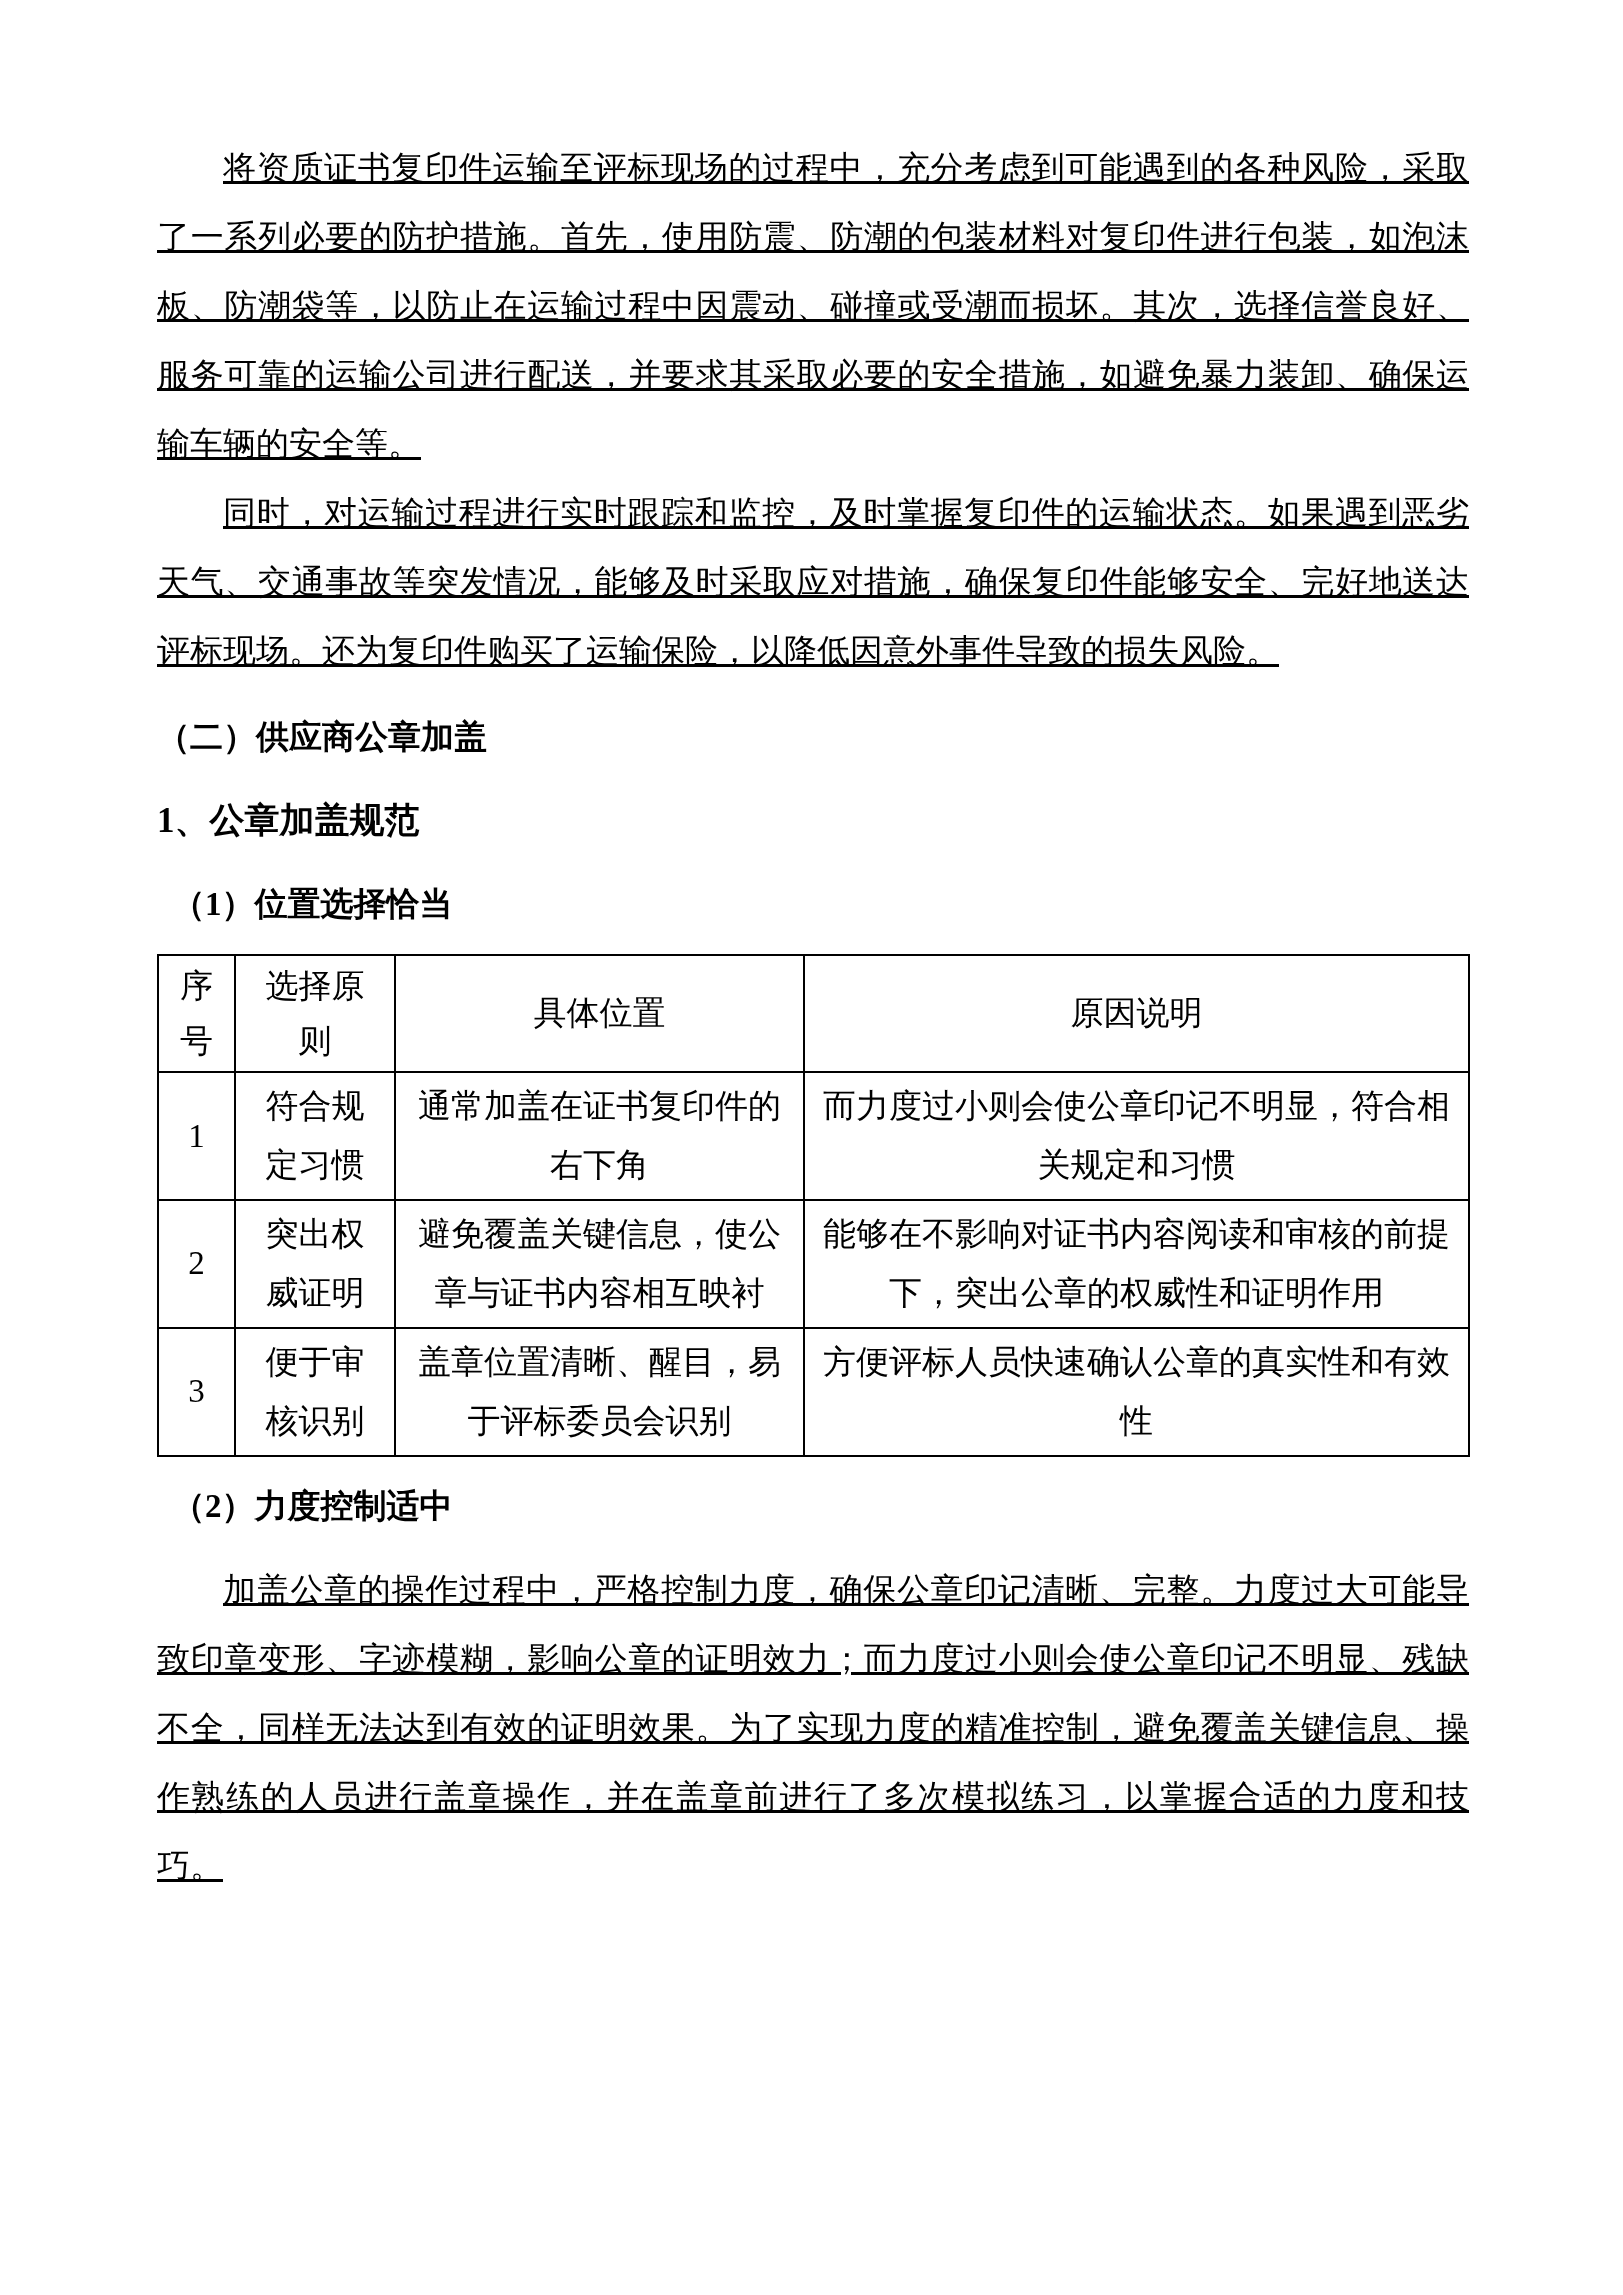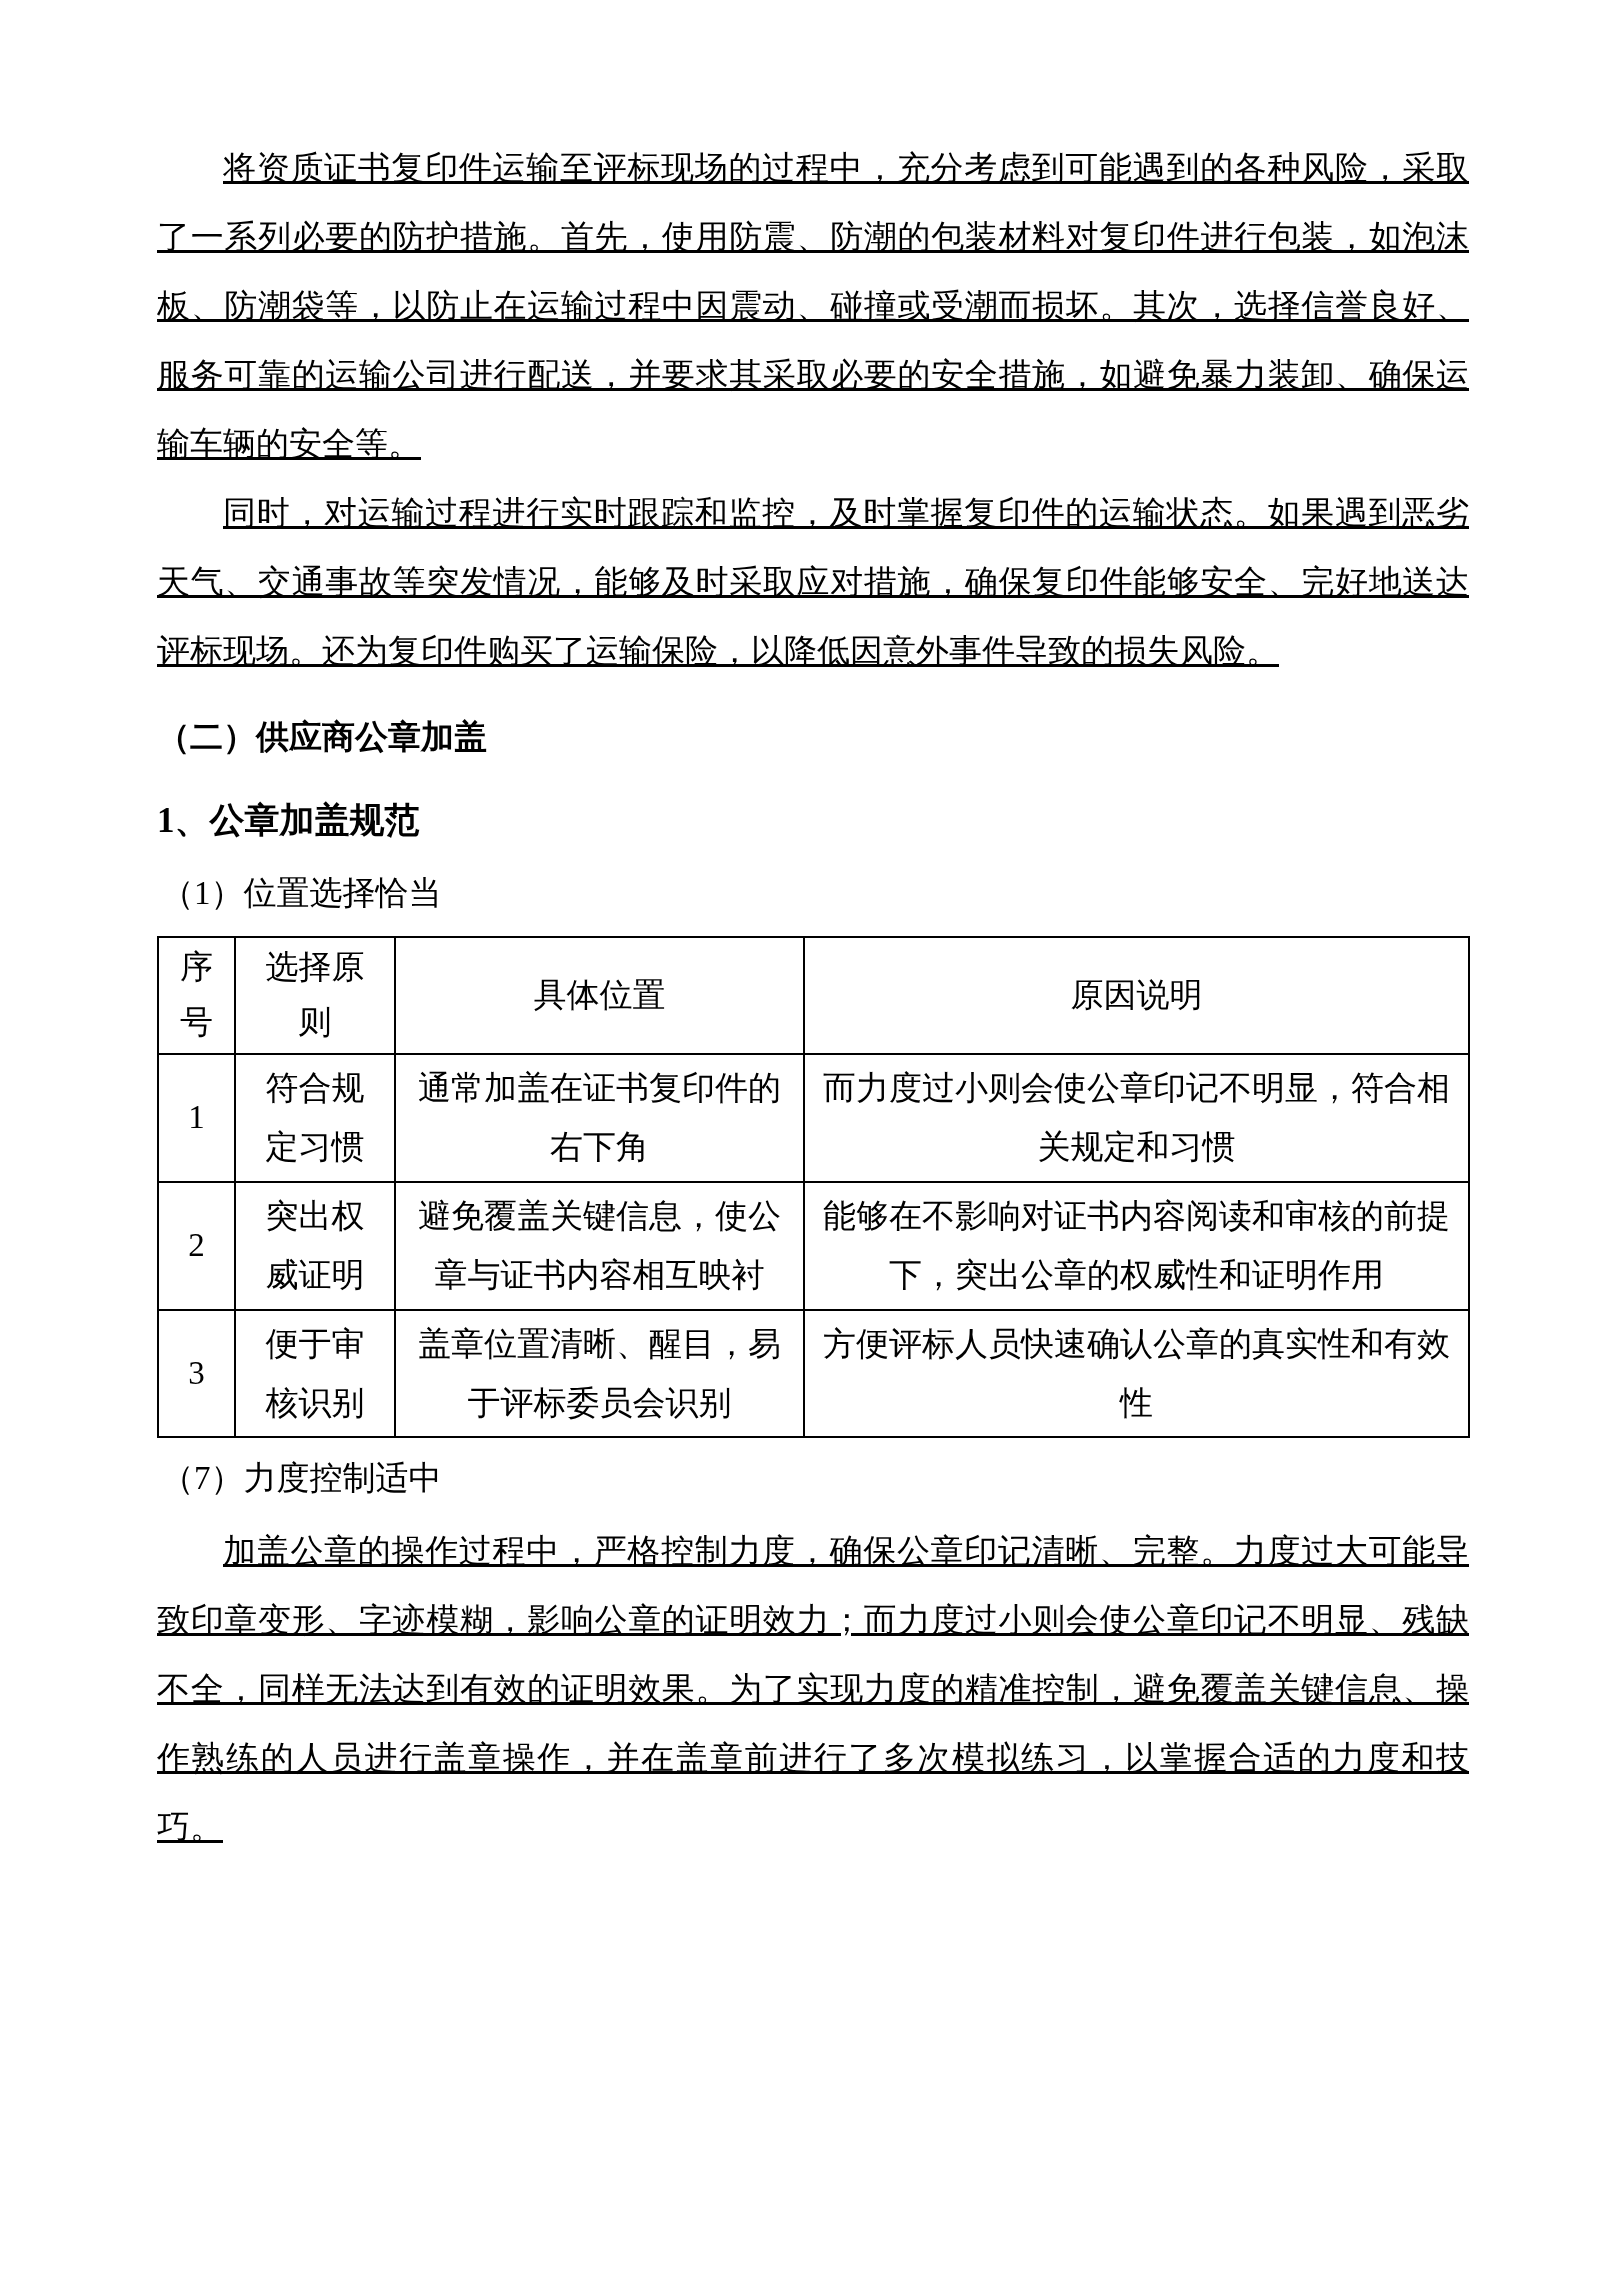--- a/index.html
+++ b/index.html
@@ -35,23 +35,23 @@
     font-weight: bold;
     line-height: 79px;
   }
   .heading-l3 {
     margin: 0;
     font-size: 35px;
     font-weight: bold;
     line-height: 69px;
   }
   .heading-l4 {
-    margin: 4px;
+    margin: 15px;
     font-size: 33px;
-    font-weight: normal;
+    font-weight: bold;
     line-height: 69px;
   }
   table.seal-table {
     border-collapse: collapse;
     table-layout: fixed;
     width: 1312px;
     margin: 7.9px 0 5.2px 0;
     font-size: 33px;
     border-radius: 20px;
   }
@@ -130,18 +130,18 @@
       <tr>
         <td class="cell-index">3</td>
         <td class="cell-principle">便于审核识别</td>
         <td>盖章位置清晰、醒目，易于评标委员会识别</td>
         <td>方便评标人员快速确认公章的真实性和有效性</td>
       </tr>
     </tbody>
   </table>
 
 
-  <h4 class="heading-l4">（7）力度控制适中</h4>
+  <h4 class="heading-l4">（2）力度控制适中</h4>
 
   <p class="body-para">加盖公章的操作过程中，严格控制力度，确保公章印记清晰、完整。力度过大可能导致印章变形、字迹模糊，影响公章的证明效力；而力度过小则会使公章印记不明显、残缺不全，同样无法达到有效的证明效果。为了实现力度的精准控制，避免覆盖关键信息、操作熟练的人员进行盖章操作，并在盖章前进行了多次模拟练习，以掌握合适的力度和技巧。</p>
 
 </div>
 
 
 </body></html>

